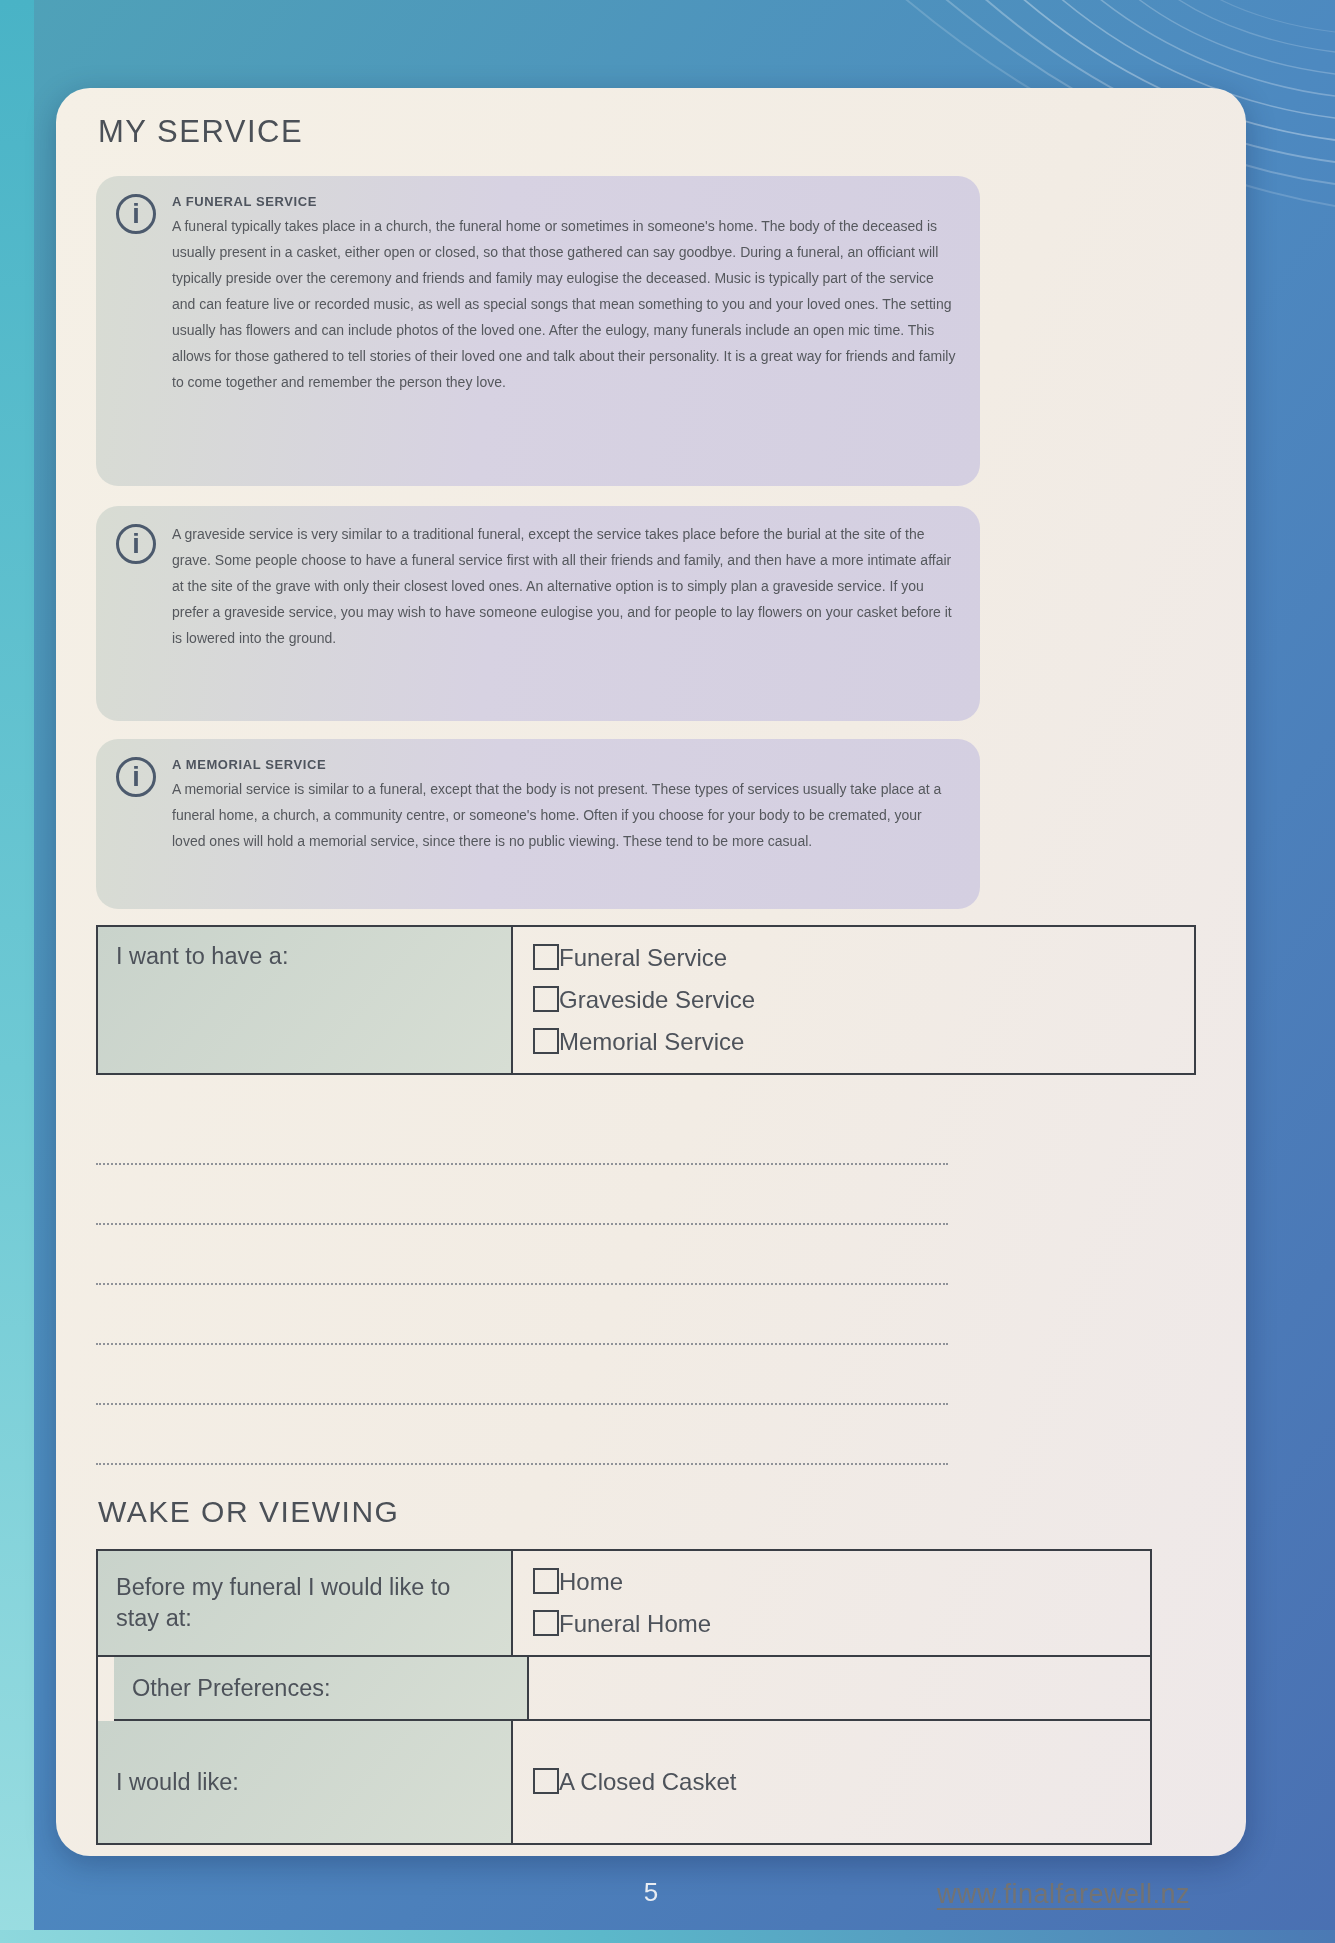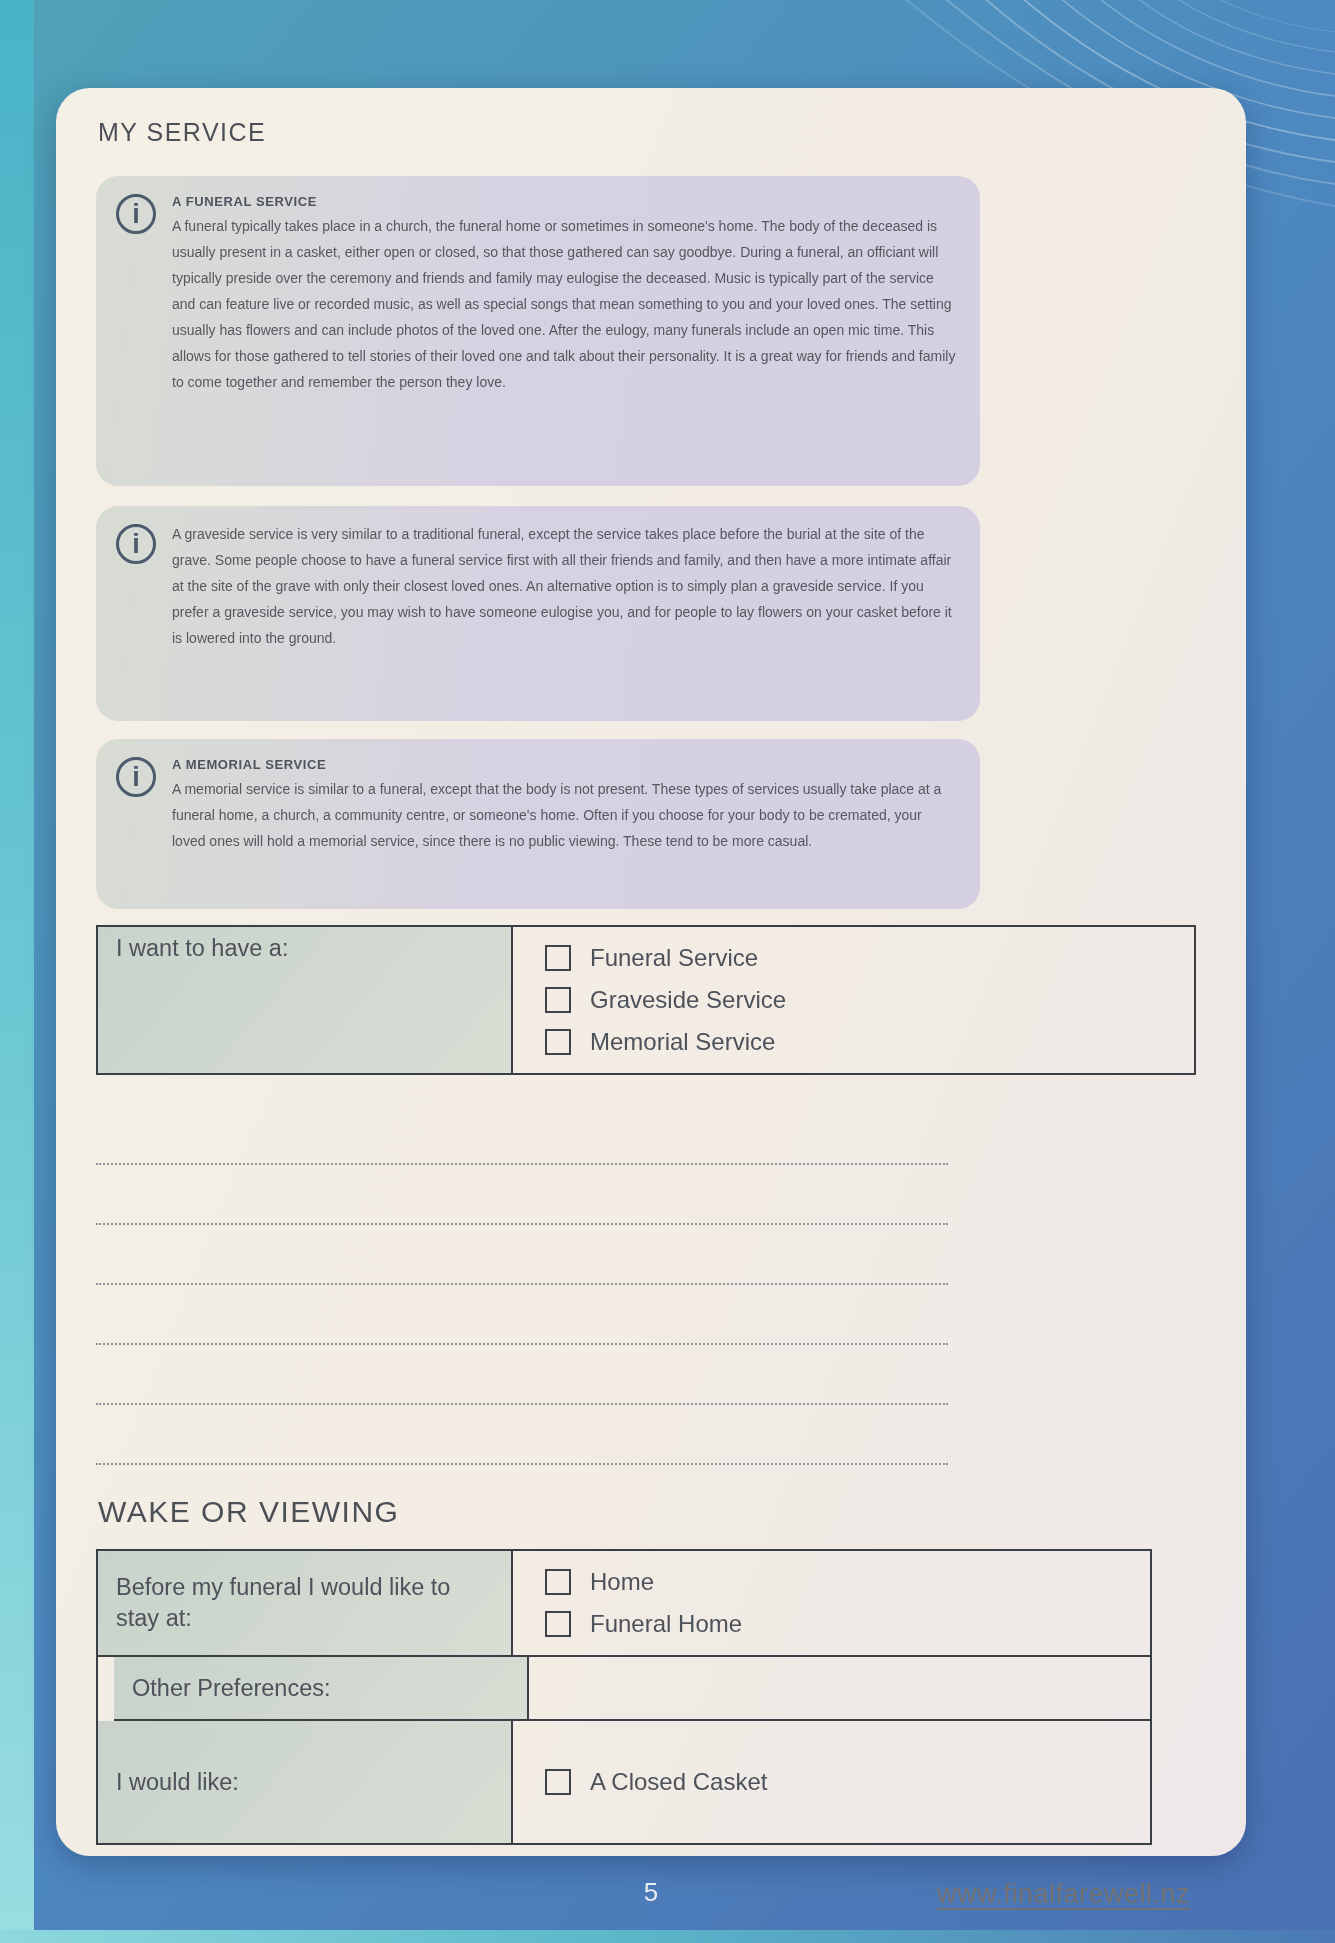--- a/index.html
+++ b/index.html
@@ -17,21 +17,21 @@
   .swirls{position:absolute;top:0;right:0;z-index:2;}
   
   .card{
     position:absolute;left:56px;top:88px;width:1190px;height:1768px;
     box-sizing:border-box;padding:26px 40px 28px 40px;
     border-radius:34px;z-index:3;
     background:linear-gradient(112deg,#f5f0e6 0%,#f2ece4 55%,#eee8e9 100%);
     box-shadow:0 8px 30px rgba(10,20,60,.28);
   }
   h1.section-title{
-    margin:0 0 26px 2px;font-size:25px;line-height:36px;font-weight:400;
+    margin:0 0 26px 2px;font-size:31px;line-height:36px;font-weight:400;
     letter-spacing:1.5px;color:#4b5057;
   }
   h2.section-title{
     margin:30px 0 0 2px;font-size:30px;line-height:34px;font-weight:400;
     letter-spacing:1.5px;color:#4b5057;
   }
   
   .info-box{
     display:flex;gap:16px;align-items:flex-start;box-sizing:border-box;
     width:884px;border-radius:22px;padding:15px 24px 15px 20px;
@@ -47,27 +47,27 @@
     color:#4c5a6d;font-weight:bold;font-size:27px;line-height:1;
   }
   .info-heading{margin:3px 0 4px 0;font-size:13px;font-weight:700;
     letter-spacing:.6px;color:#4e545e;}
   .info-body{margin:0;font-size:14px;line-height:26px;color:#55585d;}
   
   .form-table{display:flex;width:1100px;box-sizing:border-box;
     border:2px solid #3a3e45;margin-top:16px;background:transparent;}
   .label-cell{
     width:415px;flex:0 0 auto;box-sizing:border-box;
-    border-right:2px solid #3a3e45;padding:6px 18px;
+    border-right:2px solid #3a3e45;padding:14px 18px;
     font-size:23.5px;line-height:31px;color:#4d525a;
     background:linear-gradient(130deg,#c9d3cb 0%,#d7ded4 100%);
   }
   .options-cell{flex:1;box-sizing:border-box;padding:10px 20px;
     display:flex;flex-direction:column;justify-content:center;}
-  .check-row{display:flex;align-items:center;gap:19px;margin:7px 12px;}
+  .check-row{display:flex;margin:7px 0;}
   .checkbox{width:26px;height:26px;box-sizing:border-box;
     border:2.5px solid #3f444b;background:transparent;flex:0 0 auto;}
   .check-label{font-size:24px;color:#4d525a;}
   
   .notes{margin-top:30px;width:852px;}
   .writing-line{height:58px;border-bottom:2px dotted #8f9298;}
   
   .wake-table{width:1056px;box-sizing:border-box;border:2px solid #3a3e45;margin-top:20px;}
   .wake-row{display:flex;border-bottom:2px solid #3a3e45;}
   .wake-row:last-child{border-bottom:none;}

